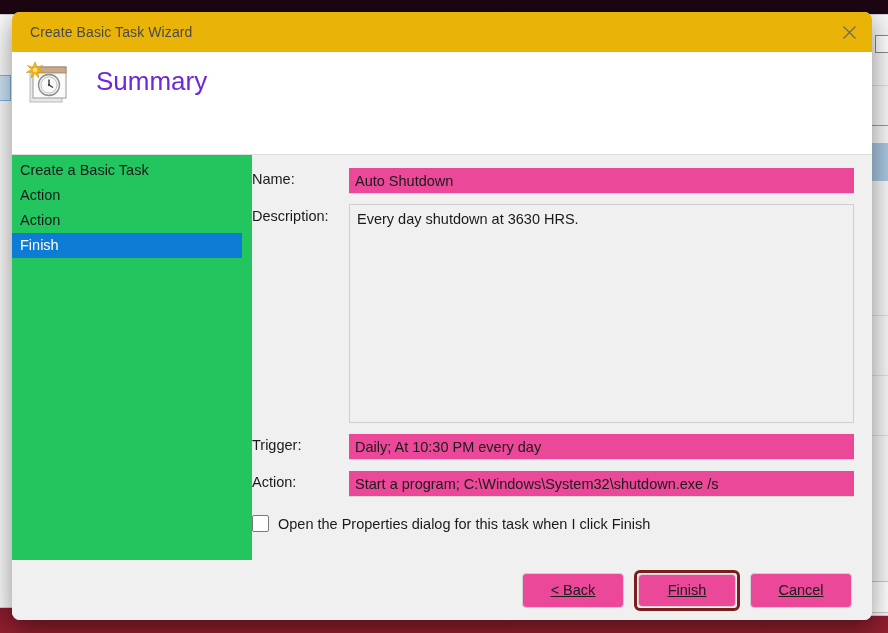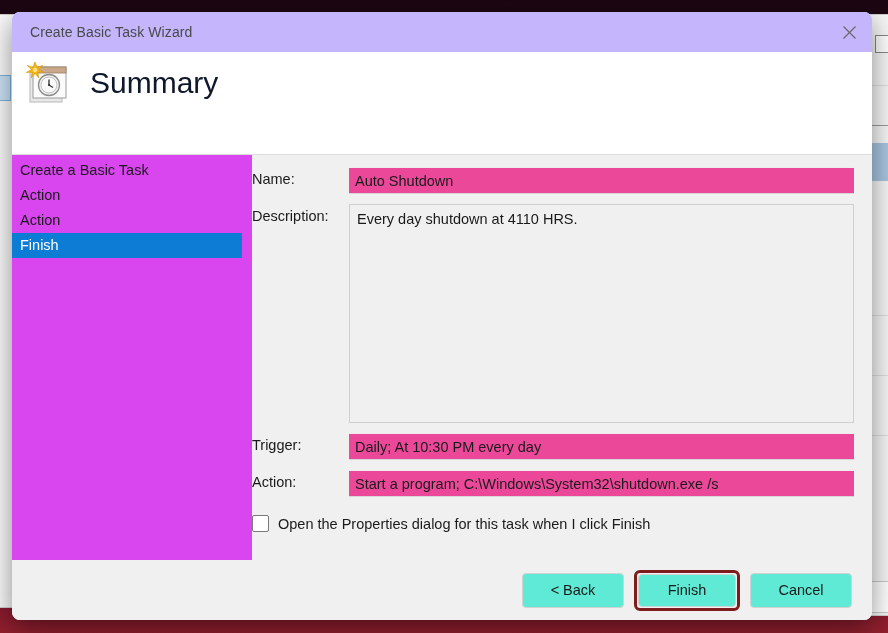--- a/index.html
+++ b/index.html
@@ -82,21 +82,21 @@
     box-shadow: 0 8px 28px rgba(0,0,0,0.45);
     overflow: hidden;
     display: flex;
     flex-direction: column;
   }
 
   
   #titlebar {
     height: 40px;
     min-height: 40px;
-    background: #c4b5fd;
+    background: #eab308;
     display: flex;
     align-items: center;
     position: relative;
   }
   #dialog-title {
     font-size: 14px;
     color: #4a4a4a;
     margin-left: 18px;
     letter-spacing: 0.1px;
   }
@@ -122,41 +122,41 @@
     position: relative;
   }
   #header-icon {
     margin-left: 10px;
     margin-top: 4px;
     width: 54px;
     height: 54px;
     position: relative;
   }
   #header-title {
-    margin-left: 14px;
+    margin-left: 20px;
     margin-top: 14px;
-    font-size: 30px;
-    color: #0f172a;
+    font-size: 26px;
+    color: #6d28d9;
     font-weight: normal;
   }
 
   
   #body {
     flex: 1;
     display: flex;
     position: relative;
     background: #f0f0f0;
   }
 
   
   #steps {
     width: 240px;
     min-width: 240px;
     padding-top: 3px;
-    background: #d946ef;
+    background: #22c55e;
   }
   .step {
     height: 25px;
     line-height: 25px;
     font-size: 14.5px;
     color: #1a1a1a;
     padding-left: 8px;
     white-space: nowrap;
     cursor: default;
   }
@@ -252,30 +252,31 @@
     background: #f0f0f0;
     display: flex;
     align-items: center;
     justify-content: flex-end;
     padding-right: 20px;
     gap: 10px;
   }
   .dlg-btn {
     width: 100px;
     height: 33px;
-    background: #5eead4;
+    background: #ec4899;
     border: 1px solid #d2d2d2;
     border-radius: 4px;
     font-size: 14.5px;
     color: #1a1a1a;
     font-family: "Liberation Sans", sans-serif;
     cursor: default;
     display: flex;
     align-items: center;
     justify-content: center;
+    text-decoration: underline;
   }
   #finish-button-wrap {
     border: 3px solid #7d1c1c;
     border-radius: 6px;
     padding: 1px;
     display: inline-flex;
   }
   #finish-button-wrap .dlg-btn {
     width: 96px;
     height: 31px;
@@ -349,21 +350,21 @@
 
     <div id="form">
 
       <div class="field-row">
         <div class="field-label">Name:</div>
         <div class="flatfield">Auto Shutdown</div>
       </div>
 
       <div class="field-row">
         <div class="field-label">Description:</div>
-        <div class="bigfield">Every day shutdown at 4110 HRS.</div>
+        <div class="bigfield">Every day shutdown at 3630 HRS.</div>
       </div>
 
       <div class="field-row">
         <div class="field-label">Trigger:</div>
         <div class="flatfield">Daily; At 10:30 PM every day</div>
       </div>
 
       <div class="field-row">
         <div class="field-label">Action:</div>
         <div class="flatfield">Start a program; C:\Windows\System32\shutdown.exe /s</div>

